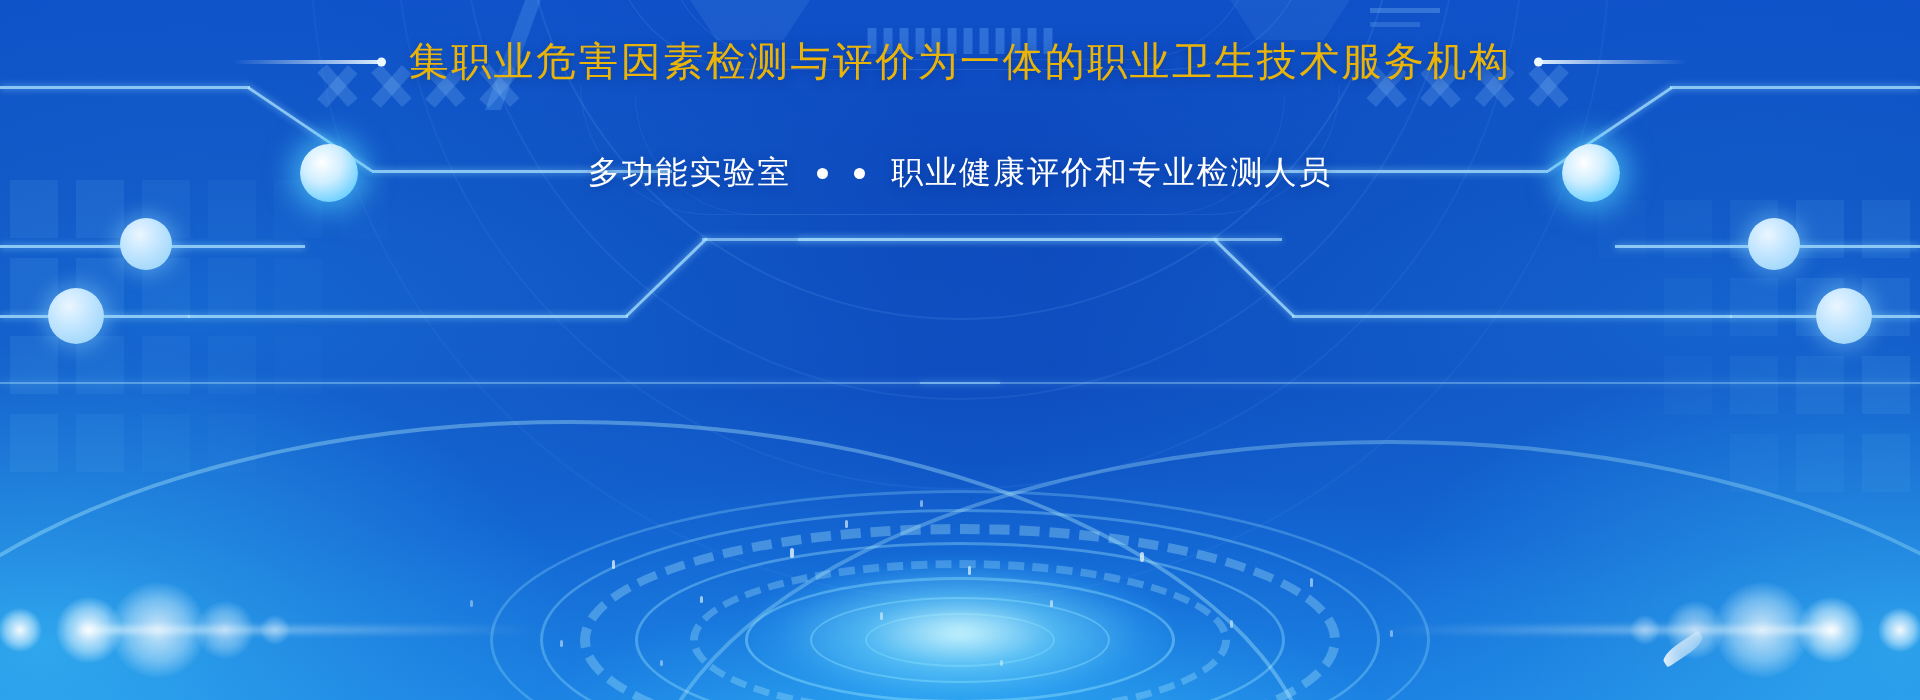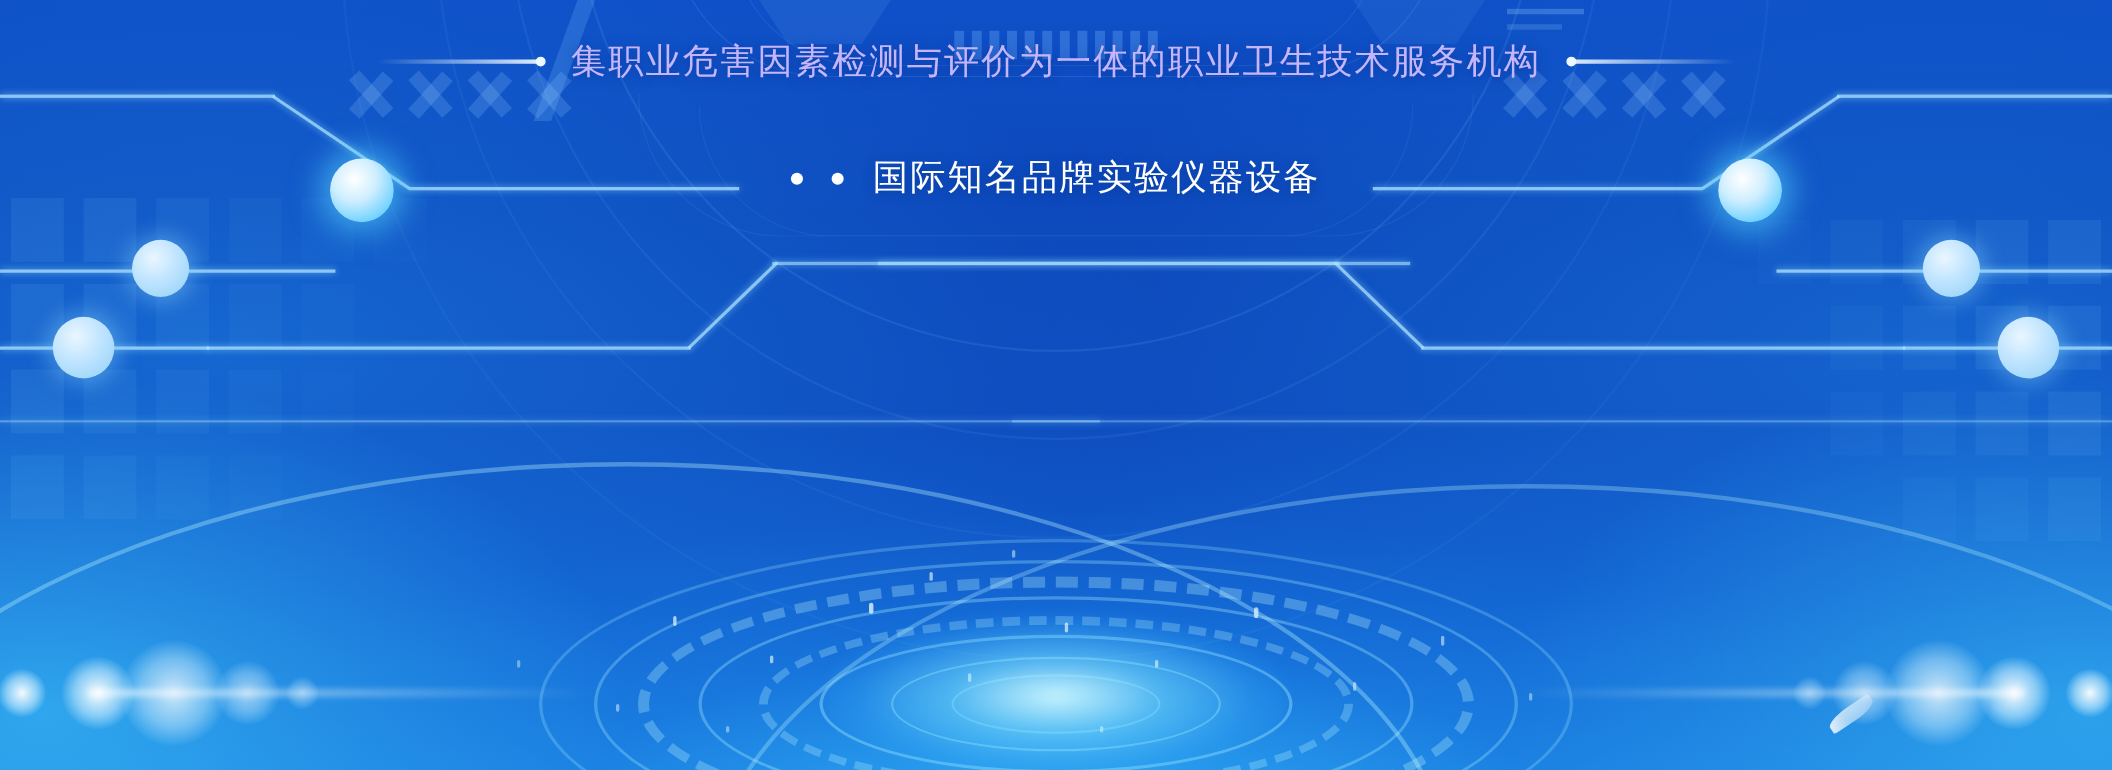--- a/index.html
+++ b/index.html
@@ -110,21 +110,21 @@
   .sub-rule{position:relative;width:150px;height:4px;border-radius:2px;}
   .sub-rule.left{background:linear-gradient(90deg,rgba(255,255,255,0),rgba(235,248,255,.95));}
   .sub-rule.right{background:linear-gradient(270deg,rgba(255,255,255,0),rgba(235,248,255,.95));}
   .sub-rule.left::after,.sub-rule.right::after{
     content:"";position:absolute;top:50%;width:9px;height:9px;border-radius:50%;
     background:#eef9ff;transform:translateY(-50%);
   }
   .sub-rule.left::after{right:-3px;}
   .sub-rule.right::after{left:-3px;}
   #subtitle{
-    font-size:32px;color:#c4b5fd;letter-spacing:.06em;white-space:nowrap;
+    font-size:40px;color:#eab308;letter-spacing:.06em;white-space:nowrap;
     text-shadow:0 2px 10px rgba(5,40,120,.5);
   }
   #features{
     display:flex;align-items:center;gap:26px;margin-top:62px;
     font-size:32px;color:#ffffff;letter-spacing:.06em;white-space:nowrap;
     text-shadow:0 2px 10px rgba(5,40,120,.5);
   }
   .feat-dot{width:11px;height:11px;border-radius:50%;background:#ffffff;display:inline-block;}
 </style>
 </head>
@@ -305,19 +305,20 @@
   <div id="content">
 
 
     <div id="subtitle-row">
       <span class="sub-rule left"></span>
       <span id="subtitle">集职业危害因素检测与评价为一体的职业卫生技术服务机构</span>
       <span class="sub-rule right"></span>
     </div>
 
     <div id="features">
+      <span>多功能实验室</span>
       <span class="feat-dot"></span>
       <span class="feat-dot"></span>
-      <span>国际知名品牌实验仪器设备</span>
+      <span>职业健康评价和专业检测人员</span>
     </div>
 
   </div>
 </div>
 
 </body></html>

